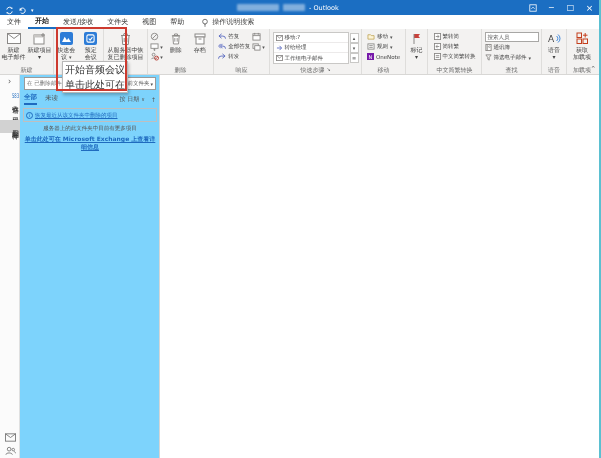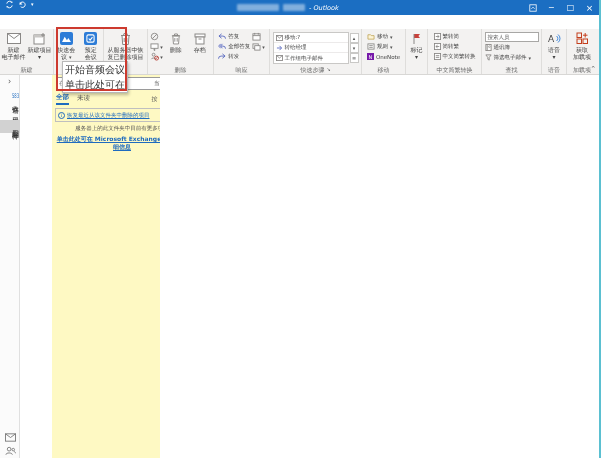--- a/index.html
+++ b/index.html
@@ -3,21 +3,21 @@
 <meta charset="utf-8">
 <style>
   :root{
     --accent:#1b6ec2; --red:#cd3a2f; --teal:#5bc0d1; --iconblue:#2d7cd7;
     --link:#1f6bbf; --flag:#c9403a; --orange:#c43e1c; --replyblue:#5566c0; --purple:#7719aa;
   }
   *{margin:0;padding:0;box-sizing:border-box;font-family:"DejaVu Sans","Liberation Sans",sans-serif;}
   body{background:#888;}
   .app{position:relative;width:601px;height:458px;background:#fff;overflow:hidden;border-right:2px solid var(--teal);}
   
-  .titlebar{position:absolute;left:0;top:0;width:100%;height:15px;background:var(--accent);display:flex;align-items:flex-start;color:#fff;font-style:italic;}
+  .titlebar{position:absolute;left:0;top:0;width:100%;height:15px;background:var(--accent);display:flex;align-items:flex-end;color:#fff;}
   .qat{display:flex;align-items:center;gap:4px;padding-left:5px;}
   .qat svg{display:block}
   .qat .dd{font-size:5px;line-height:5px;}
   .acct{position:absolute;left:237px;top:0;height:15px;display:flex;align-items:center;gap:4px;}
   .blob{height:7px;background:rgba(255,255,255,.45);border-radius:1px;filter:blur(1px);}
   .apptitle{font-size:6.5px;color:#fff;}
   .wincontrols{position:absolute;right:0;top:0;height:15px;display:flex;}
   .winbtn{width:19px;height:15px;display:flex;align-items:center;justify-content:center;color:#fff;font-size:8px;line-height:8px;}
   
   .tabrow{position:absolute;left:0;top:15px;width:100%;height:14px;background:#fff;display:flex;align-items:center;font-size:7px;color:#333;}
@@ -49,21 +49,21 @@
   .menu{position:absolute;left:62px;top:61px;width:66px;background:#fff;border:1px solid #b8b8b8;box-shadow:1px 2px 3px rgba(0,0,0,.25);z-index:50;}
   .menu .mi{height:15px;display:flex;align-items:center;justify-content:center;font-size:10px;color:#333;}
   
   .rail{position:absolute;left:0;top:75px;width:20px;bottom:0;background:#fbfbfb;border-right:1px solid #e0e0e0;display:flex;flex-direction:column;align-items:center;}
   .rail-expand{font-size:8px;color:#555;height:14px;line-height:14px;}
   .rail-item{writing-mode:vertical-rl;text-orientation:upright;font-size:6.5px;color:#333;letter-spacing:1px;padding:4px 0;width:20px;text-align:center;}
   .rail-item .cnt{color:var(--link);text-combine-upright:all;letter-spacing:0;}
   .rail-item.sel{background:#d2d2d2;}
   .rail-bottom{position:absolute;bottom:2px;left:0;width:20px;display:flex;flex-direction:column;align-items:center;gap:4px;}
   
-  .listpane{position:absolute;left:20px;top:75px;width:140px;bottom:0;background:#fef9c3;border-right:1px solid #d5d5d5;margin-left:32px;}
+  .listpane{position:absolute;left:20px;top:75px;width:140px;bottom:0;background:#7dd3fc;border-right:1px solid #d5d5d5;}
   .searchbar{position:absolute;left:4px;top:2px;width:132px;height:13px;border:1px solid #9a9a9a;background:#fff;display:flex;align-items:center;font-size:5.5px;color:#777;padding:0 2px;}
   .searchbar .scope{margin-left:auto;display:flex;align-items:center;gap:1px;color:#555;white-space:nowrap;}
   .listtabs{position:absolute;left:4px;top:18px;width:132px;height:12px;display:flex;align-items:center;font-size:6.5px;color:#555;}
   .ltab{margin-right:8px;padding-bottom:1px;}
   .ltab.active{color:var(--link);font-weight:bold;border-bottom:2px solid var(--link);}
   .sortby{margin-left:auto;display:flex;align-items:center;gap:2px;font-size:6px;color:#555;}
   .banner{position:absolute;left:3px;top:33px;width:134px;height:14px;border:1px solid #bfbfbf;display:flex;align-items:center;gap:2px;padding:0 2px;}
   .iinfo{width:7px;height:7px;border:1px solid var(--link);border-radius:50%;color:var(--link);font-size:5px;display:flex;align-items:center;justify-content:center;flex:0 0 auto;font-style:italic;font-family:"DejaVu Serif",serif;}
   .banner a{font-size:5.5px;color:var(--link);text-decoration:underline;white-space:nowrap;overflow:hidden;}
   .servernote{position:absolute;left:0;top:50px;width:140px;text-align:center;font-size:5.5px;color:#555;}
@@ -106,20 +106,35 @@
             <rect x="1" y="1" width="8" height="8" fill="none" stroke="#fff" stroke-width="1"></rect>
             <path d="M3 6l2-2 2 2" stroke="#fff" stroke-width="1" fill="none"></path>
           </svg>
         </span>
       <span class="winbtn">─</span>
       <span class="winbtn">□</span>
       <span class="winbtn" style="font-size:9px">×</span>
     </div>
   </div>
 
+  <div class="tabrow">
+    <span class="tab">文件</span>
+    <span class="tab active">开始</span>
+    <span class="tab">发送/接收</span>
+    <span class="tab">文件夹</span>
+    <span class="tab">视图</span>
+    <span class="tab">帮助</span>
+    <span class="tellme">
+      <svg width="8" height="9" viewBox="0 0 8 10">
+          <circle cx="4" cy="4" r="2.6" stroke="#555" fill="none" stroke-width="0.9"></circle>
+          <path d="M3 7.5h2M3.3 9h1.4" stroke="#555" stroke-width="0.9"></path>
+        </svg>
+      <span>操作说明搜索</span>
+    </span>
+  </div>
 
   <div class="ribbon">
 
     <div class="grp" style="width:54px">
       <div class="grp-body">
         <div class="bigbtn">
           <span class="ic16">
               <svg width="14" height="11" viewBox="0 0 14 11">
                 <rect x="0.5" y="0.5" width="13" height="10" fill="#fdfdfd" stroke="#8a8886"></rect>
                 <path d="M0.5 0.5l6.5 5 6.5-5" fill="none" stroke="#8a8886"></path>

